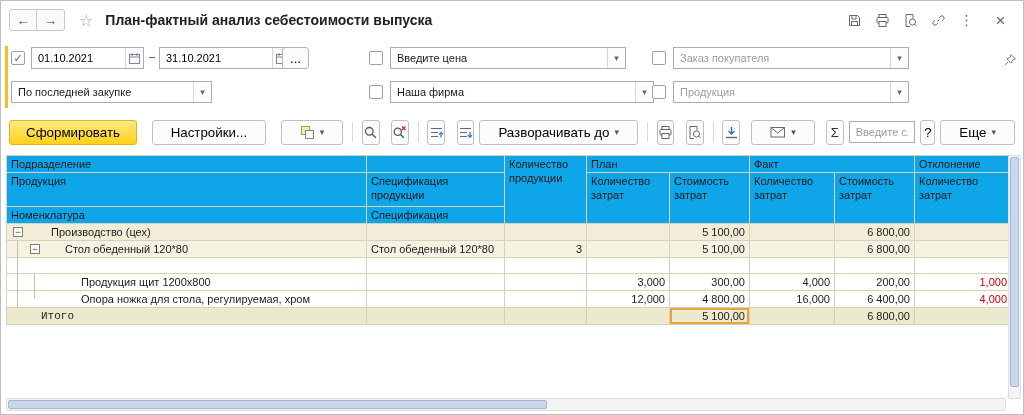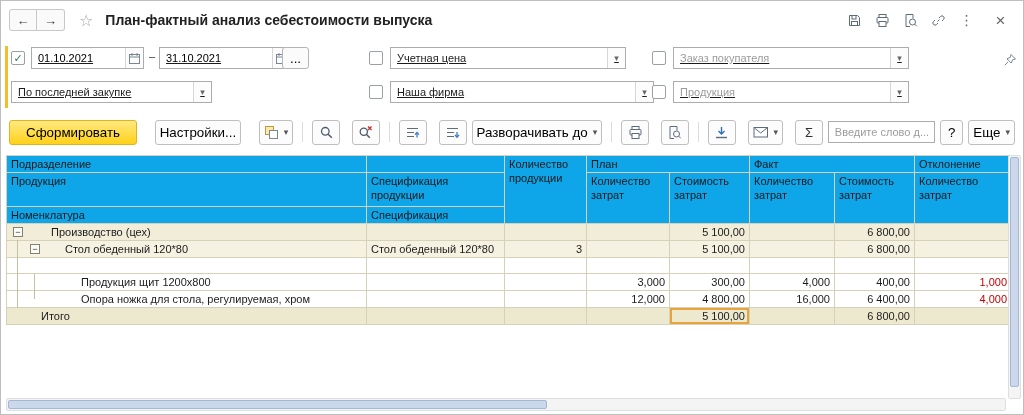--- a/index.html
+++ b/index.html
@@ -18,36 +18,36 @@
   .title-actions { margin-left:auto; display:flex; align-items:center; gap:3px; }
   .icon-btn { width:25px; height:23px; display:flex; align-items:center; justify-content:center; border:none; background:transparent; cursor:pointer; color:#5E6B79; }
   .icon-btn .glyph { font-size:14px; color:#5E6B79; line-height:1; }
   .close-btn .glyph { font-size:17px; color:#666; }
 
   
   .filter-panel { position:relative; height:76px; }
   .filter-marker { position:absolute; left:4px; top:7px; width:3px; height:62px; background:#F2BF2B; }
   .frow { position:absolute; left:0; right:0; height:22px; }
   .frow1 { top:8px; } .frow2 { top:42px; }
-  .fabs { position:absolute; top:0; height:22px;text-decoration:underline; }
+  .fabs { position:absolute; top:0; height:22px; }
   .checkbox { position:absolute; top:4px; width:14px; height:14px; border:1px solid #99A0A8; border-radius:2px; background:#fff; display:flex; align-items:center; justify-content:center; cursor:pointer; }
   .checkbox .mark { font-size:11px; font-weight:bold; color:#2E7D52; line-height:1; }
   .field { border:1px solid #ACACAC; background:#fff; display:flex; align-items:stretch; height:22px; }
   .field .val { flex:1; display:flex; align-items:center; padding:0 6px; white-space:nowrap; overflow:hidden; }
   .field .val.ph { color:#9C9C9C; }
   .field input { flex:1; border:none; outline:none; padding:0 6px; font:inherit; width:100%; background:transparent; }
   .side-btn { width:18px; display:flex; align-items:center; justify-content:center; border-left:1px solid #D6D6D6; background:#FCFCFC; cursor:pointer; color:#5a6470; }
   .side-btn .glyph { font-size:9px; color:#666; }
   .dash { position:absolute; top:3px; color:#333; }
   .dots-btn { position:absolute; top:0; width:27px; height:22px; border:1px solid #B5B5B5; border-radius:3px; background:#FBFBFB; display:flex; align-items:center; justify-content:center; cursor:pointer; }
   .pin-btn { position:absolute; top:2px; width:22px; height:22px; display:flex; align-items:center; justify-content:center; background:transparent; border:none; cursor:pointer; }
 
   
   .toolbar { height:34px; display:flex; align-items:center; padding:0 8px; gap:5px; }
-  .btn { height:25px; border:1px solid #BFBFBF; border-radius:3px; background:#FCFCFC; display:flex; align-items:center; justify-content:center; padding:0 4px; cursor:pointer; gap:5px; white-space:nowrap; }
+  .btn { height:25px; border:1px solid #BFBFBF; border-radius:3px; background:#FCFCFC; display:flex; align-items:center; justify-content:center; padding:0 18px; cursor:pointer; gap:5px; white-space:nowrap; }
   .btn .arrow { font-size:9px; color:#555; }
   .btn.primary { background:linear-gradient(#FFE982,#FFD119); border-color:#DFB51B; padding:0 16px; }
   .btn.icon-only { width:29px; padding:0; }
   .tb-sep { width:1px; height:20px; background:#DCDCDC; margin:0 4px; }
   .gap8 { width:8px; } .gap2 { width:2px; }
   .quick-search { margin-left:auto; width:112px; height:22px; border:1px solid #ACACAC; display:flex; }
   .quick-search input { width:100%; border:none; outline:none; font:inherit; padding:0 6px; }
   .quick-search input::placeholder { color:#9C9C9C; }
   .sigma { font-size:13px; color:#333; }
 
@@ -60,21 +60,21 @@
   td.num { text-align:right; }
   tr.group1 td { background:#F1EDD8; }
   tr.group2 td { background:#F5F2E1; }
   tr.total td { background:#EDE9CF; }
   td.red { color:#C40000; }
   td.selected { box-shadow: inset 0 0 0 2px #E7A33C; }
   td.name-cell { position:relative; }
   .n1 { padding-left:44px !important; }
   .n2 { padding-left:58px !important; }
   .n3 { padding-left:74px !important; }
-  .nt { padding-left:34px !important; }
+  .nt { padding-left:34px !important;font-family:Liberation Mono, monospace; }
   .exp { position:absolute; top:3px; width:10px; height:10px; border:1px solid #82826F; background:#FCFCF7; display:flex; align-items:center; justify-content:center; font-size:9px; line-height:8px; color:#333; cursor:pointer; }
   .exp.l1 { left:6px; } .exp.l2 { left:23px; }
   .guide { position:absolute; width:1px; background:#C4C0A2; pointer-events:none; }
   .g1 { left:16px; top:91px; height:68px; }
   .g2 { left:33px; top:125px; height:25px; }
 
   
   .vscroll { position:absolute; right:2px; top:6px; width:13px; height:244px; background:#F4F4F4; border:1px solid #DEDEDE; border-radius:2px; cursor:pointer; }
   .vscroll .thumb { position:absolute; left:1px; right:1px; top:1px; height:95%; background:#CBD8EC; border:1px solid #A3B8D4; border-radius:2px; }
   .hscroll { position:absolute; left:5px; bottom:3px; height:13px; width:1000px; background:#F4F4F4; border:1px solid #DEDEDE; border-radius:2px; cursor:pointer; }
@@ -163,21 +163,21 @@
               <path d="M4 1v3M9 1v3" stroke="#7A8694"></path>
             </svg>
           </span>
       </div>
       <button class="dots-btn" style="left:281px;">
           <span>...</span>
         </button>
 
       <span class="checkbox" style="left:368px;"></span>
       <div class="field fabs" style="left:389px; width:236px;">
-        <span class="val">Учетная цена</span>
+        <span class="val">Введите цена</span>
         <span class="side-btn">
             <span class="glyph">▾</span>
           </span>
       </div>
 
       <span class="checkbox" style="left:651px;"></span>
       <div class="field fabs" style="left:672px; width:236px;">
         <span class="val ph">Заказ покупателя</span>
         <span class="side-btn">
             <span class="glyph">▾</span>
@@ -390,21 +390,21 @@
           <td class="num"></td>
           <td class="num"></td>
         </tr>
         <tr>
           <td class="name-cell n3">Продукция щит 1200x800</td>
           <td></td>
           <td class="num"></td>
           <td class="num">3,000</td>
           <td class="num">300,00</td>
           <td class="num">4,000</td>
-          <td class="num">400,00</td>
+          <td class="num">200,00</td>
           <td class="num red">1,000</td>
         </tr>
         <tr>
           <td class="name-cell n3">Опора ножка для стола, регулируемая, хром</td>
           <td></td>
           <td class="num"></td>
           <td class="num">12,000</td>
           <td class="num">4 800,00</td>
           <td class="num">16,000</td>
           <td class="num">6 400,00</td>

